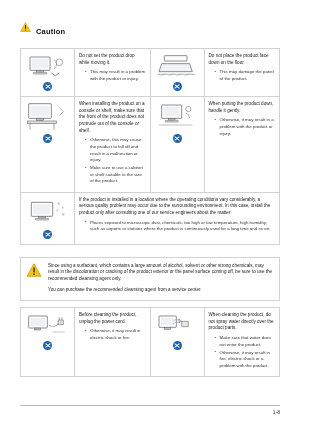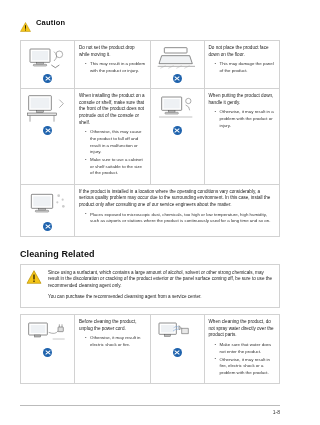--- a/index.html
+++ b/index.html
@@ -13,23 +13,23 @@
   .page {
     position: relative;
     width: 300px; height: 425px;
     padding: 18px 20px 0 20px;
     background: #ffffff;
   }
 
   
   .caution-head {
     display: flex;
-    align-items: flex-start;
+    align-items: flex-end;
     gap: 5px;
-    margin-bottom: 4px;
+    margin-bottom: 12px;
   }
   .caution-head .warn-tri { flex: 0 0 auto; }
   .caution-head .htext {
     font-size: 7.5px;
     font-weight: bold;
     color: #111;
     letter-spacing: .2px;
   }
 
   .sec-title {
@@ -266,21 +266,20 @@
           <ul class="bl">
             <li>Places exposed to microscopic dust, chemicals, too high or low temperature, high humidity, such as airports or stations where the product is continuously used for a long time and so on.</li>
           </ul>
         </td>
       </tr>
     </tbody>
   </table>
 
   <div class="spacer12"></div>
 
-  <h2 class="sec-title">Cleaning Related</h2>
 
   <div class="clean-note">
     <span>
       <svg width="16" height="14" viewBox="0 0 22 20">
         <path d="M11 1 L21 19 L1 19 Z" fill="#f5c518" stroke="#b88f00" stroke-width="1"></path>
         <rect x="10" y="6.5" width="2" height="7" fill="#3a2c00"></rect>
         <rect x="10" y="15" width="2" height="2" fill="#3a2c00"></rect>
       </svg>
     </span>
     <div class="nbody">

